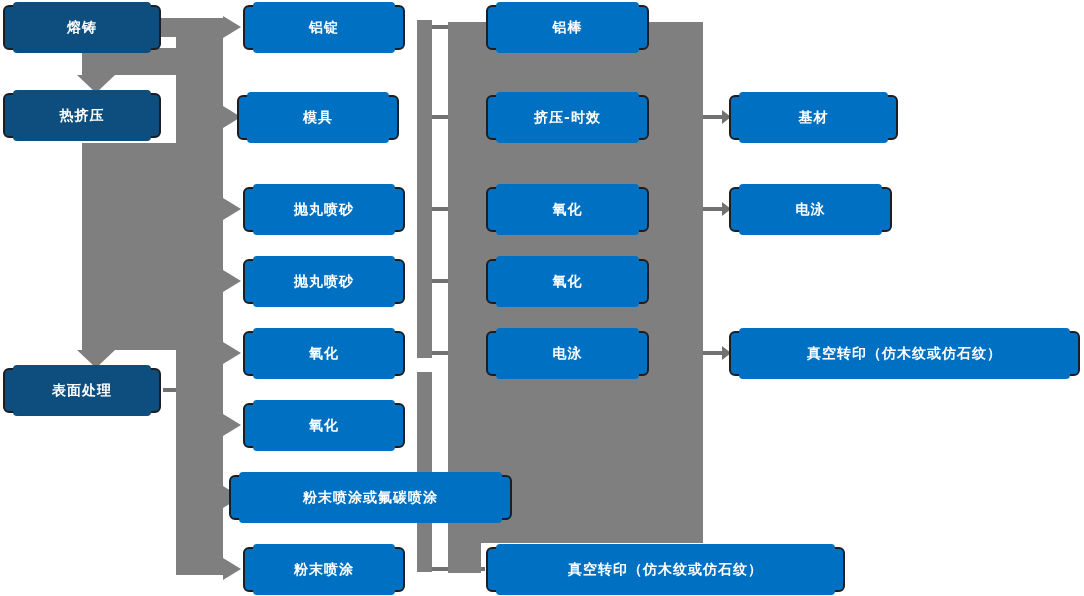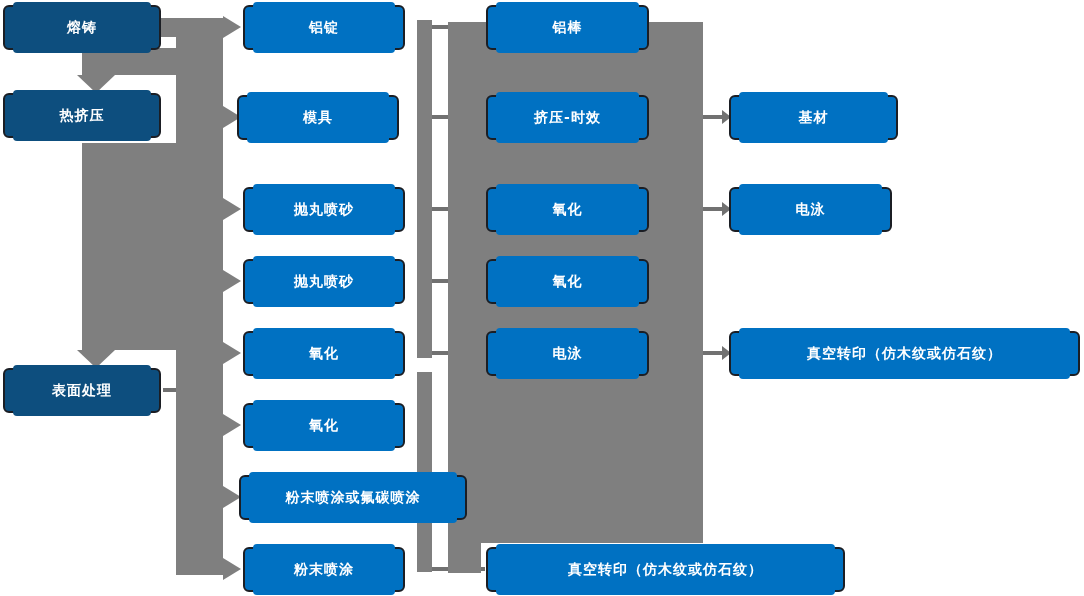--- a/index.html
+++ b/index.html
@@ -90,21 +90,21 @@
   <div id="nodes">
       <div class="node dark" style="left: 3px; top: 5px; width: 158px; height: 45px;">熔铸</div>
       <div class="node dark" style="left: 3px; top: 93px; width: 158px; height: 45px;">热挤压</div>
       <div class="node dark" style="left: 3px; top: 368px; width: 158px; height: 45px;">表面处理</div>
       <div class="node bright" style="left: 243px; top: 5px; width: 162px; height: 45px;">铝锭</div>
       <div class="node bright" style="left: 237px; top: 95px; width: 162px; height: 45px;">模具</div>
       <div class="node bright" style="left: 243px; top: 187px; width: 162px; height: 45px;">抛丸喷砂</div>
       <div class="node bright" style="left: 243px; top: 259px; width: 162px; height: 45px;">抛丸喷砂</div>
       <div class="node bright" style="left: 243px; top: 331px; width: 162px; height: 45px;">氧化</div>
       <div class="node bright" style="left: 243px; top: 403px; width: 162px; height: 45px;">氧化</div>
-      <div class="node bright" style="left: 239px; top: 475px; width: 228px; height: 45px;">粉末喷涂或氟碳喷涂</div>
+      <div class="node bright" style="left: 229px; top: 475px; width: 283px; height: 45px;">粉末喷涂或氟碳喷涂</div>
       <div class="node bright" style="left: 243px; top: 547px; width: 162px; height: 45px;">粉末喷涂</div>
       <div class="node bright" style="left: 486px; top: 5px; width: 163px; height: 45px; font-family: Liberation Serif, serif;">铝棒</div>
       <div class="node bright" style="left: 486px; top: 95px; width: 163px; height: 45px;">挤压-时效</div>
       <div class="node bright" style="left: 486px; top: 187px; width: 163px; height: 45px;">氧化</div>
       <div class="node bright" style="left: 486px; top: 259px; width: 163px; height: 45px;">氧化</div>
       <div class="node bright" style="left: 486px; top: 331px; width: 163px; height: 45px;">电泳</div>
       <div class="node bright" style="left: 486px; top: 547px; width: 359px; height: 45px;">真空转印（仿木纹或仿石纹）</div>
       <div class="node bright" style="left: 729px; top: 95px; width: 169px; height: 45px;">基材</div>
       <div class="node bright" style="left: 729px; top: 187px; width: 163px; height: 45px;">电泳</div>
       <div class="node bright" style="left: 729px; top: 331px; width: 351px; height: 45px;">真空转印（仿木纹或仿石纹）</div>

